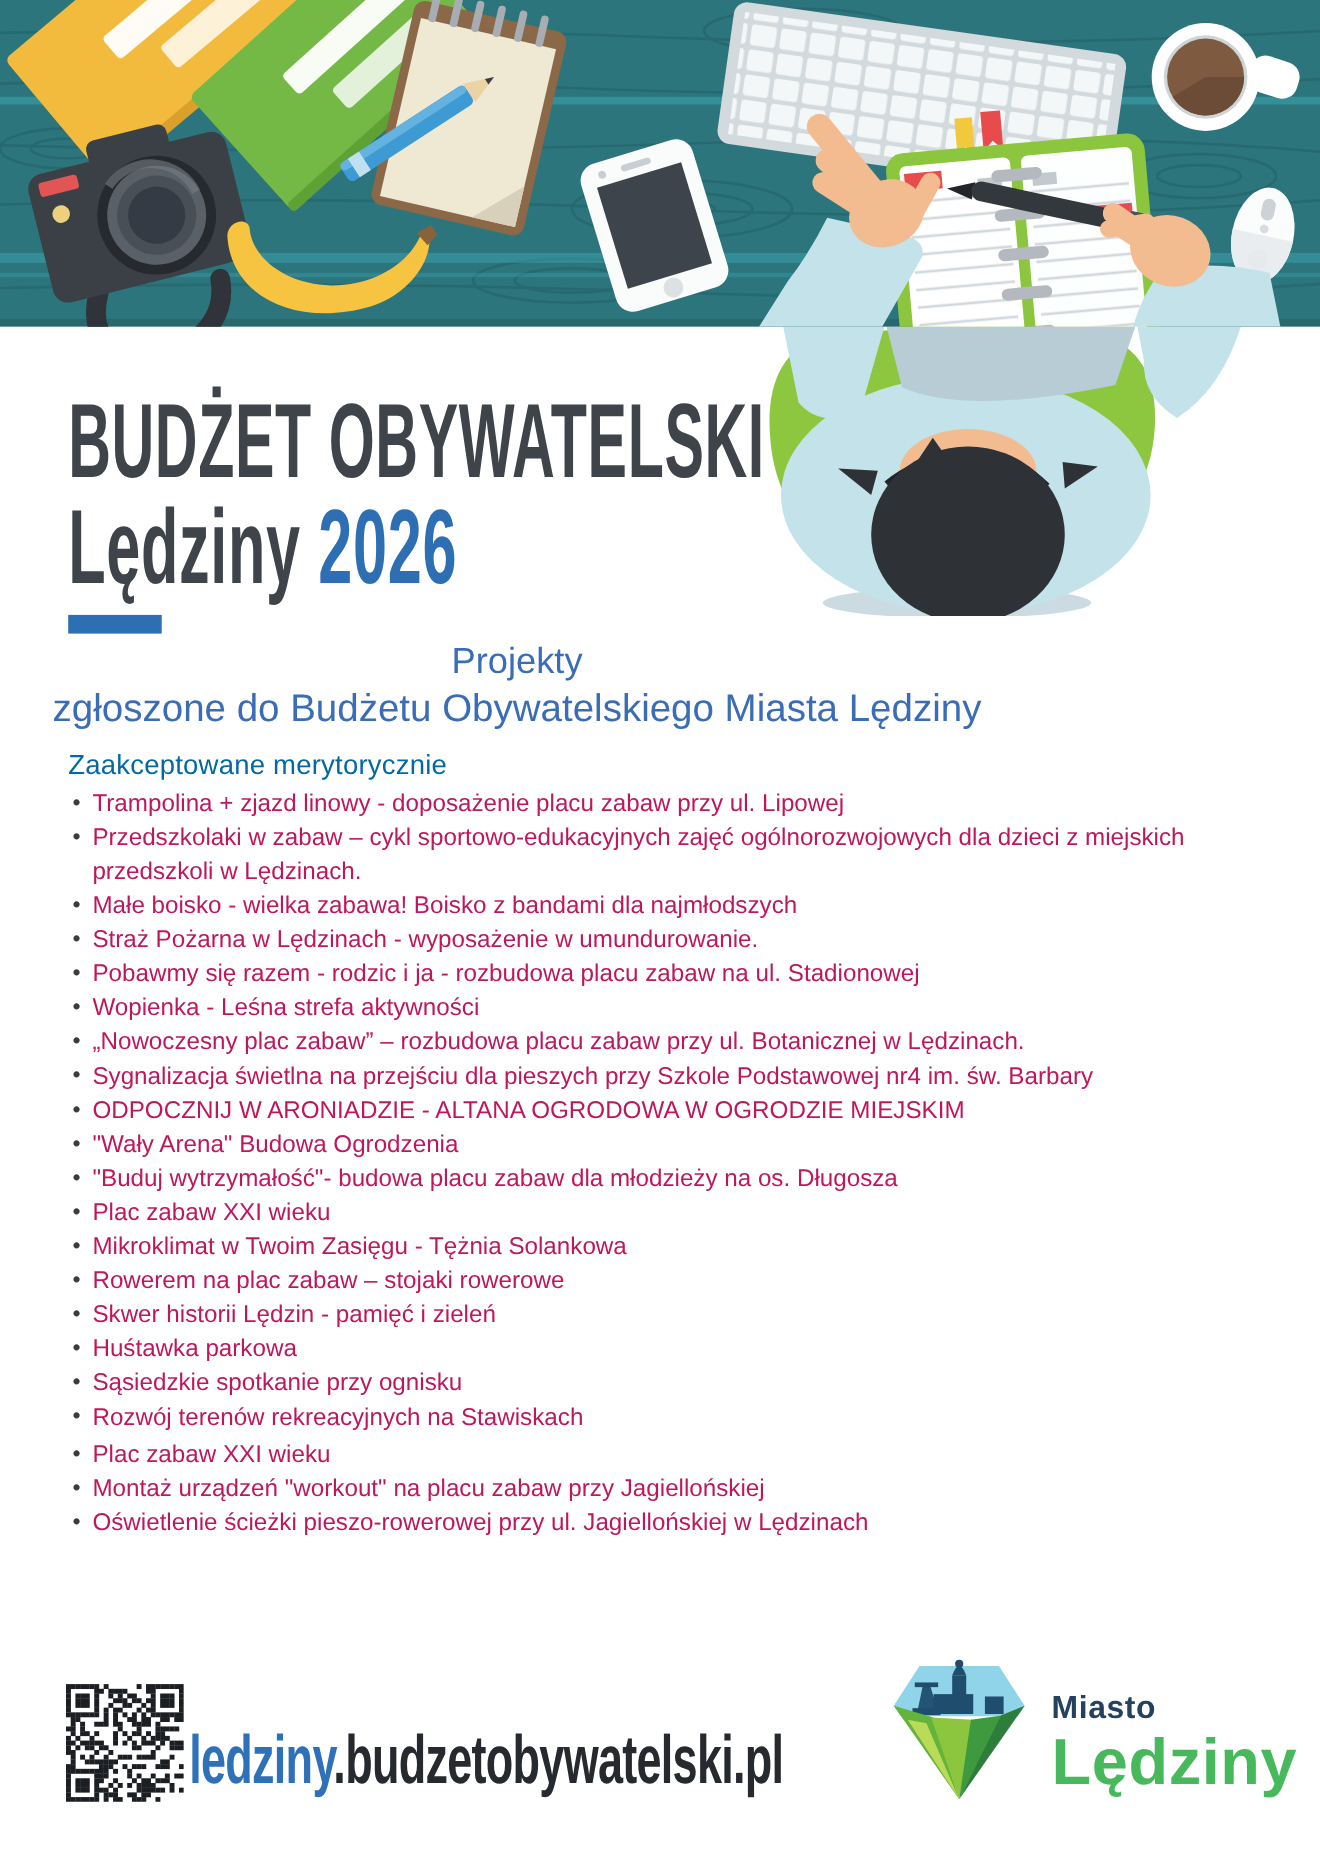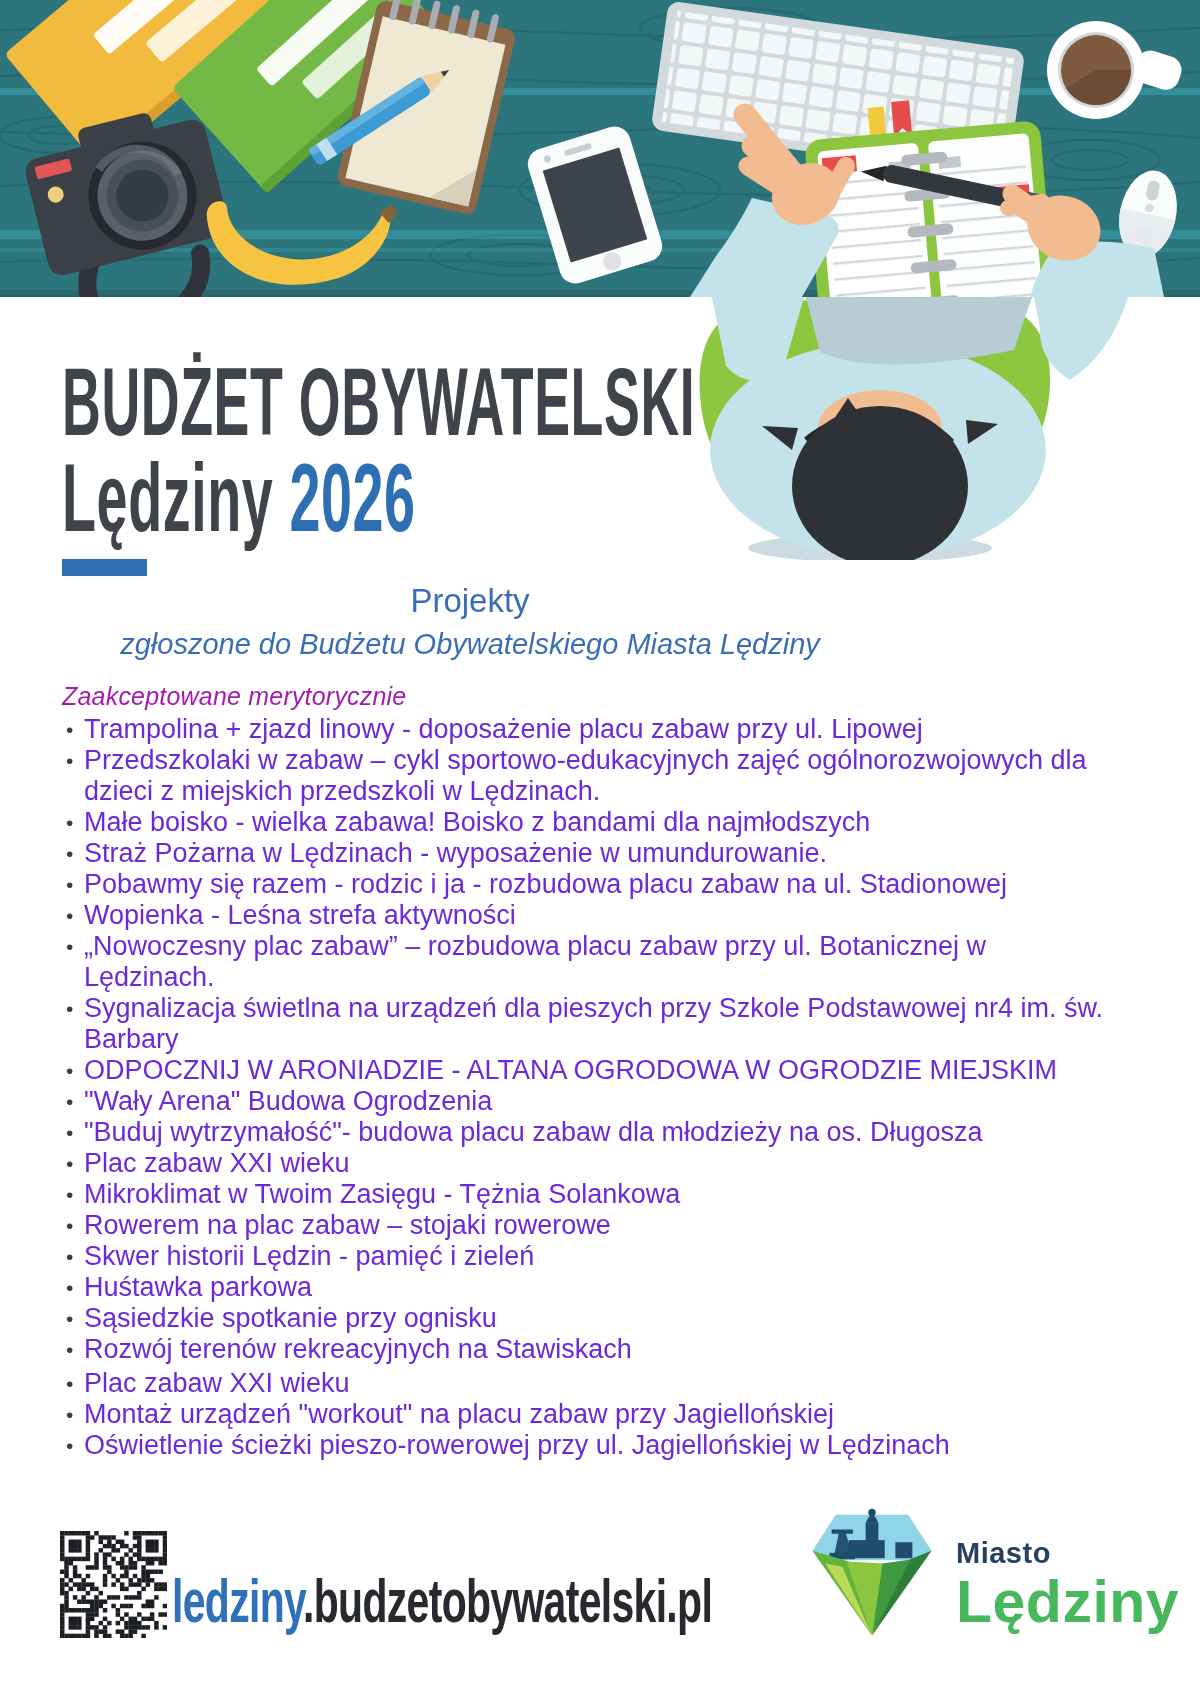--- a/index.html
+++ b/index.html
@@ -13,29 +13,29 @@
   
   .title-line{position:absolute;left:62px;z-index:2;font-weight:700;color:#3f444a;
     font-size:96px;line-height:1;white-space:nowrap;transform:scale(0.56,1);transform-origin:0 0;letter-spacing:1px;}
   #title-l1{top:354px;}
   #title-l2{top:450px;transform:scale(0.58,1);}
   #title-l2 .year{color:#2e6fb4;}
   #title-bar{left:62px;top:559px;width:85px;height:17px;background:#2e6fb4;z-index:2;}
   
   #subtitle{left:0;top:581px;width:940px;text-align:center;z-index:2;color:#3a6db5;}
   #subtitle .s1{font-size:33px;line-height:40px;}
-  #subtitle .s2{font-size:29px;line-height:38px;margin-top:4px;white-space:nowrap;font-style:italic;}
+  #subtitle .s2{font-size:35px;line-height:38px;margin-top:4px;white-space:nowrap;}
   
   #sections{left:62px;top:681px;width:1044px;z-index:2;}
   .sec-heading{font-size:25px;line-height:30px;letter-spacing:0.2px;}
-  .sec-heading.accepted{color:#a21caf;font-style:italic;}
+  .sec-heading.accepted{color:#0369a1;}
   .sec-heading.rejected{color:#f35555;margin-top:22px;}
   ul.project-list{margin:3px 0 0 0;padding:0;list-style:none;}
   ul.project-list li{
-    position:relative;padding-left:22px;font-size:27px;line-height:31px;color:#6d28d9;
+    position:relative;padding-left:22px;font-size:22px;line-height:31px;color:#be185d;
   }
   ul.project-list li::before{
     content:"\2022";position:absolute;left:4px;top:0;color:#393d40;font-size:21px;
   }
   
   #qr-box{left:60px;top:1531px;width:107px;height:107px;z-index:2;}
   #site-url{left:172px;top:1566px;z-index:2;font-weight:700;font-size:62px;line-height:70px;
     white-space:nowrap;transform:scale(0.66,1);transform-origin:0 0;letter-spacing:-1px;}
   #site-url .pre{color:#2e71b8;}
   #site-url .suf{color:#26292e;}
@@ -251,21 +251,21 @@
   <section>
     <h2 class="sec-heading accepted" style="margin:0;font-weight:400;">Zaakceptowane merytorycznie</h2>
     <ul class="project-list">
       <li>Trampolina + zjazd linowy - doposażenie placu zabaw przy ul. Lipowej</li>
       <li>Przedszkolaki w zabaw – cykl sportowo-edukacyjnych zajęć ogólnorozwojowych dla dzieci z miejskich przedszkoli w Lędzinach.</li>
       <li>Małe boisko - wielka zabawa! Boisko z bandami dla najmłodszych</li>
       <li>Straż Pożarna w Lędzinach - wyposażenie w umundurowanie.</li>
       <li>Pobawmy się razem - rodzic i ja - rozbudowa placu zabaw na ul. Stadionowej</li>
       <li>Wopienka - Leśna strefa aktywności</li>
       <li>„Nowoczesny plac zabaw” – rozbudowa placu zabaw przy ul. Botanicznej w Lędzinach.</li>
-      <li>Sygnalizacja świetlna na urządzeń dla pieszych przy Szkole Podstawowej nr4 im. św. Barbary</li>
+      <li>Sygnalizacja świetlna na przejściu dla pieszych przy Szkole Podstawowej nr4 im. św. Barbary</li>
       <li>ODPOCZNIJ W ARONIADZIE - ALTANA OGRODOWA W OGRODZIE MIEJSKIM</li>
       <li>"Wały Arena" Budowa Ogrodzenia</li>
       <li>"Buduj wytrzymałość"- budowa placu zabaw dla młodzieży na os. Długosza</li>
       <li>Plac zabaw XXI wieku</li>
       <li>Mikroklimat w Twoim Zasięgu - Tężnia Solankowa</li>
       <li>Rowerem na plac zabaw – stojaki rowerowe</li>
       <li>Skwer historii Lędzin - pamięć i zieleń</li>
       <li>Huśtawka parkowa</li>
       <li>Sąsiedzkie spotkanie przy ognisku</li>
       <li>Rozwój terenów rekreacyjnych na Stawiskach</li>

